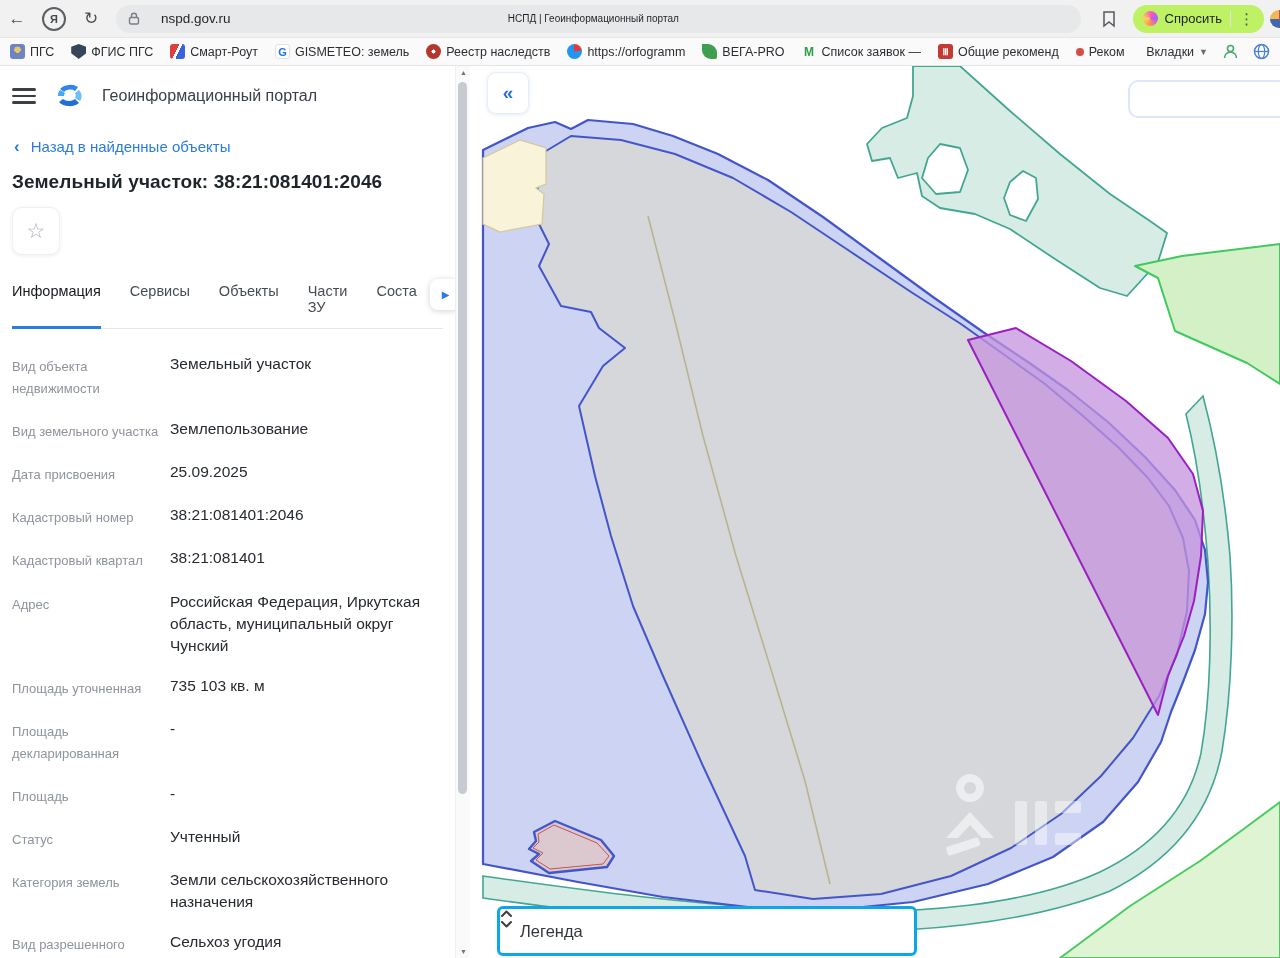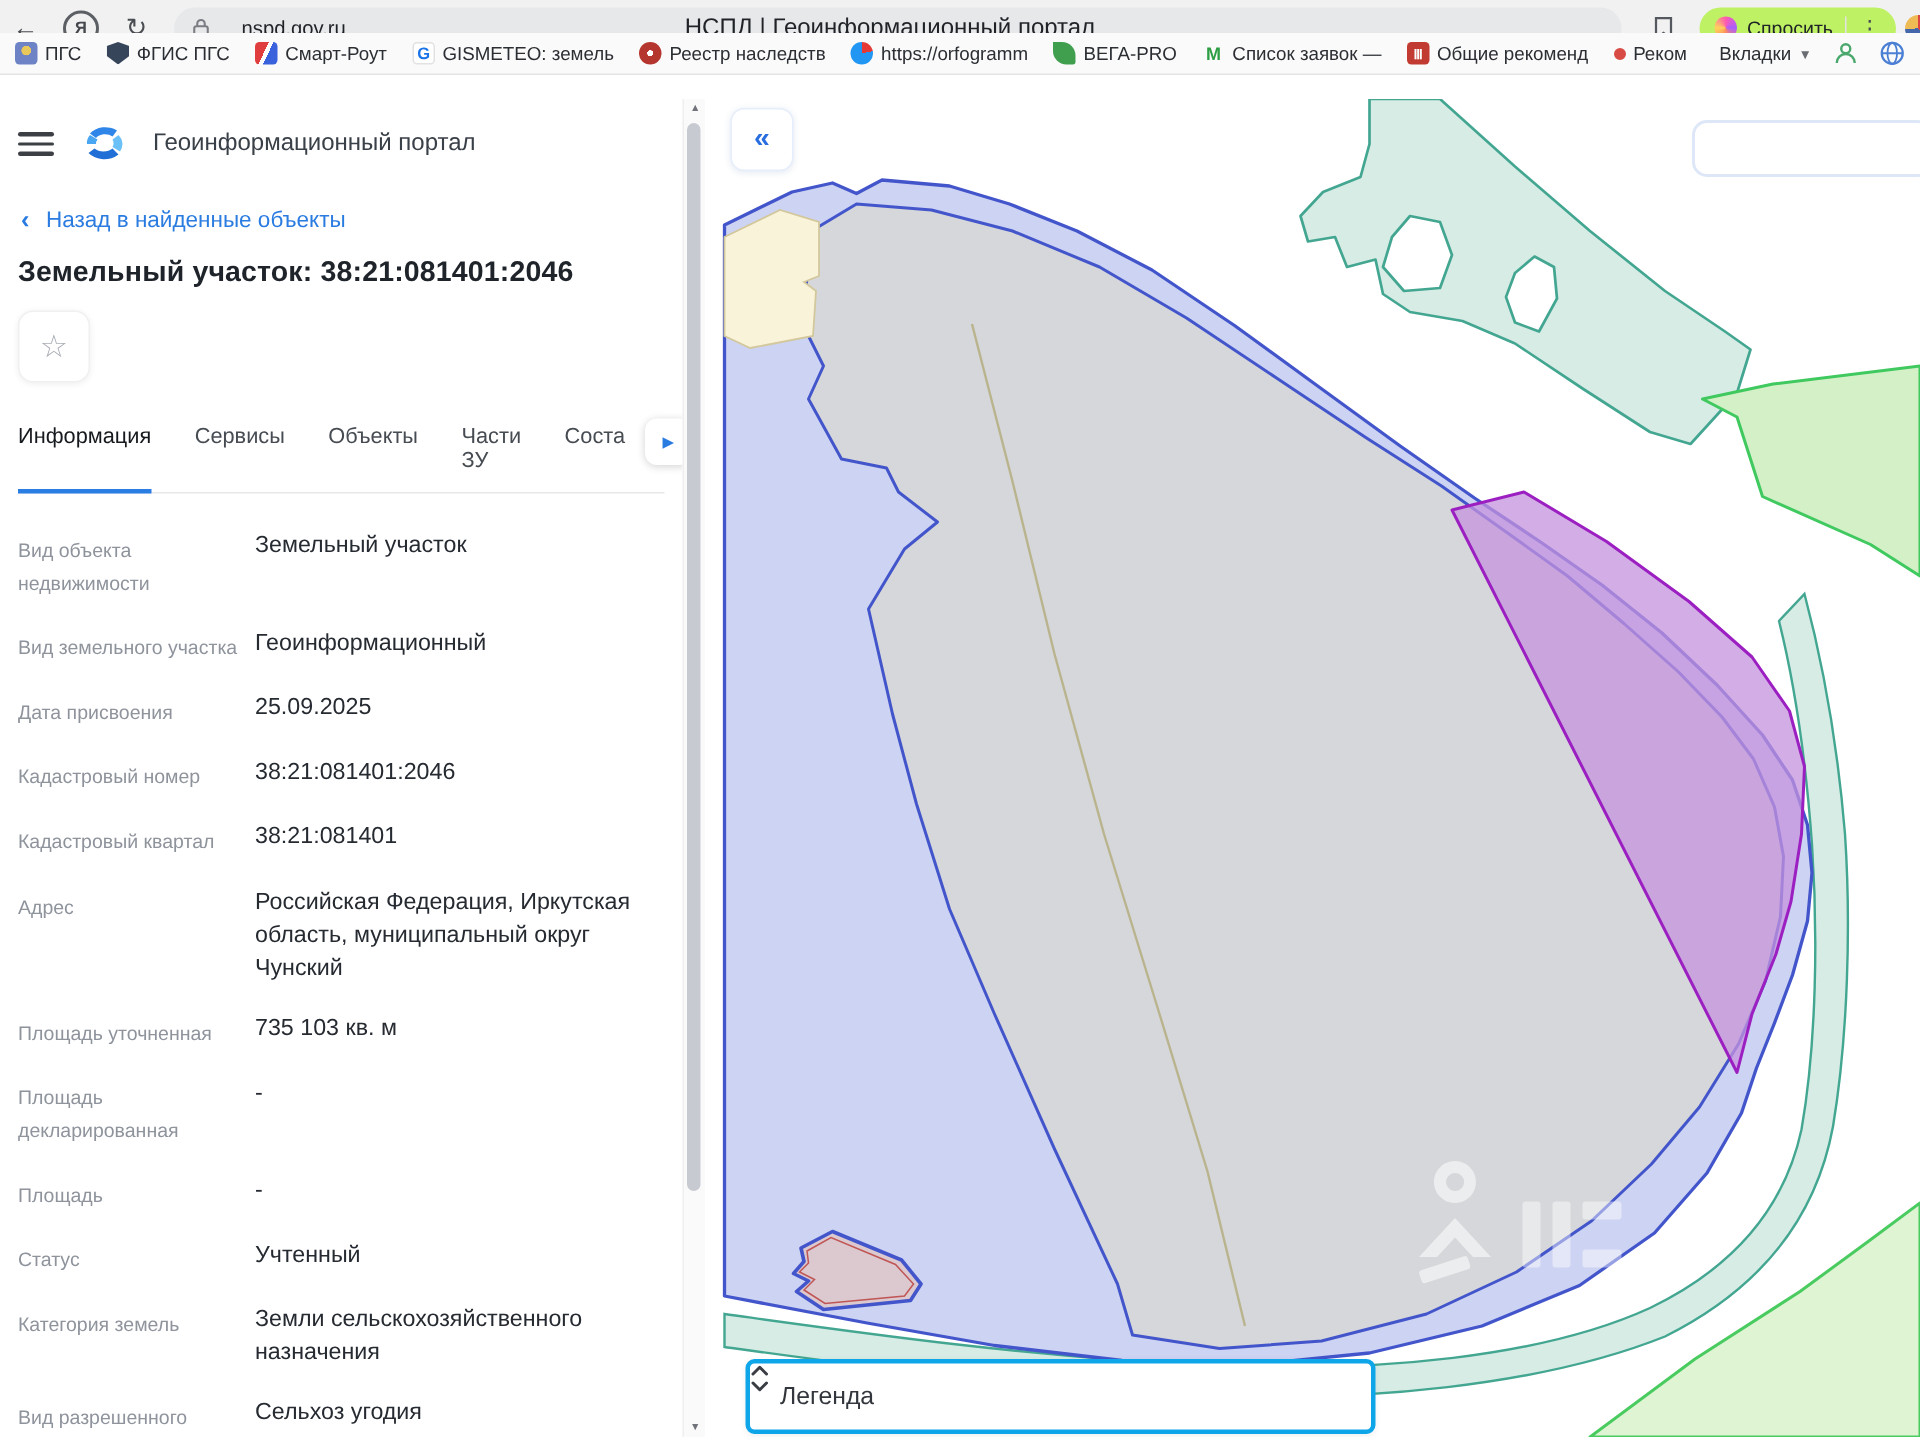--- a/index.html
+++ b/index.html
@@ -7,32 +7,32 @@
        font-family:"Liberation Sans",sans-serif;-webkit-font-smoothing:antialiased}
   
   .toolbar{position:absolute;left:0;top:0;width:1280px;height:38px;background:#f1f1f2;
            display:flex;align-items:center;border-bottom:1px solid #e6e6e6;box-sizing:border-box}
   .tbtn{color:#4a4d52;font-size:17px;width:34px;text-align:center;cursor:default;flex:none}
   .ybtn{width:20px;height:20px;border:2px solid #5c6065;border-radius:50%;color:#44474c;
         font-size:11px;font-weight:bold;display:flex;align-items:center;justify-content:center;margin:0 8px;flex:none}
   .omnibox{position:relative;height:28px;background:#e7e8ea;border-radius:14px;flex:1;
            margin:0 10px 0 8px;display:flex;align-items:center;padding:0 12px;box-sizing:border-box}
   .url{font-size:13.5px;color:#1f2226;margin-left:21px}
-  .ptitle{position:absolute;left:0;right:10px;text-align:center;font-size:16px;color:#1f2226;pointer-events:none}
+  .ptitle{position:absolute;left:0;right:10px;text-align:center;font-size:10px;color:#1f2226;pointer-events:none}
   .askwrap{background:#bef264;border-radius:15px;height:28px;display:flex;align-items:center;
            padding:0 4px 0 10px;margin:16px 6px;flex:none}
   .askic{width:15px;height:15px;border-radius:50%;
          background:conic-gradient(#ff5bb0,#a95eff,#ff8a5b,#ffd25b,#ff5bb0);margin-right:7px}
   .asktxt{font-size:13px;color:#202327}
   .askdiv{width:1px;height:16px;background:#e2e2e4;margin:0 8px}
   .kebab{color:#4a4d52;font-size:15px;letter-spacing:0;padding:0 6px 0 0}
   .edgeic{width:18px;height:18px;border-radius:50%;flex:none;margin-right:-8px;
           background:conic-gradient(#d44 0 40%,#46a 40% 75%,#eb5 75%)}
   
-  .bookmarks{position:absolute;left:0;top:22px;width:1280px;height:28px;background:#fafafa;
+  .bookmarks{position:absolute;left:0;top:38px;width:1280px;height:28px;background:#fafafa;
              display:flex;align-items:center;padding:0 10px;box-sizing:border-box;gap:17px;
              border-bottom:1px solid #e4e4e4;font-size:12.5px;color:#2b2e33;white-space:nowrap}
   .bm{display:flex;align-items:center;gap:5px}
   .fv{width:15px;height:15px;flex:none;display:inline-flex;align-items:center;justify-content:center;box-sizing:border-box}
   .fv-pgs{background:radial-gradient(circle at 50% 38%,#e8c85a 0 26%,#6d83c6 28%);border-radius:3px}
   .fv-fgis{background:#36455a;clip-path:polygon(50% 0,100% 18%,100% 62%,50% 100%,0 62%,0 18%)}
   .fv-smart{background:linear-gradient(115deg,#e03e3e 42%,#fff 42% 56%,#3a62dd 56%);border-radius:3px}
   .fv-gis{background:#fff;border:1px solid #e2e2e2;border-radius:3px;color:#1a73e8;font-size:11px;font-weight:bold}
   .fv-reestr{background:radial-gradient(circle,#fff 0 18%,#b5352f 20%);border-radius:50%}
   .fv-orfo{background:conic-gradient(#e53935 0 22%,#2196f3 22% 100%);border-radius:50%}
@@ -214,21 +214,21 @@
       </div>
     </div>
 
     <div class="fields">
       <div class="frow">
         <div class="flabel">Вид объекта недвижимости</div>
         <div class="fvalue">Земельный участок</div>
       </div>
       <div class="frow">
         <div class="flabel">Вид земельного участка</div>
-        <div class="fvalue">Геоинформационный</div>
+        <div class="fvalue">Землепользование</div>
       </div>
       <div class="frow">
         <div class="flabel">Дата присвоения</div>
         <div class="fvalue">25.09.2025</div>
       </div>
       <div class="frow">
         <div class="flabel">Кадастровый номер</div>
         <div class="fvalue">38:21:081401:2046</div>
       </div>
       <div class="frow">

